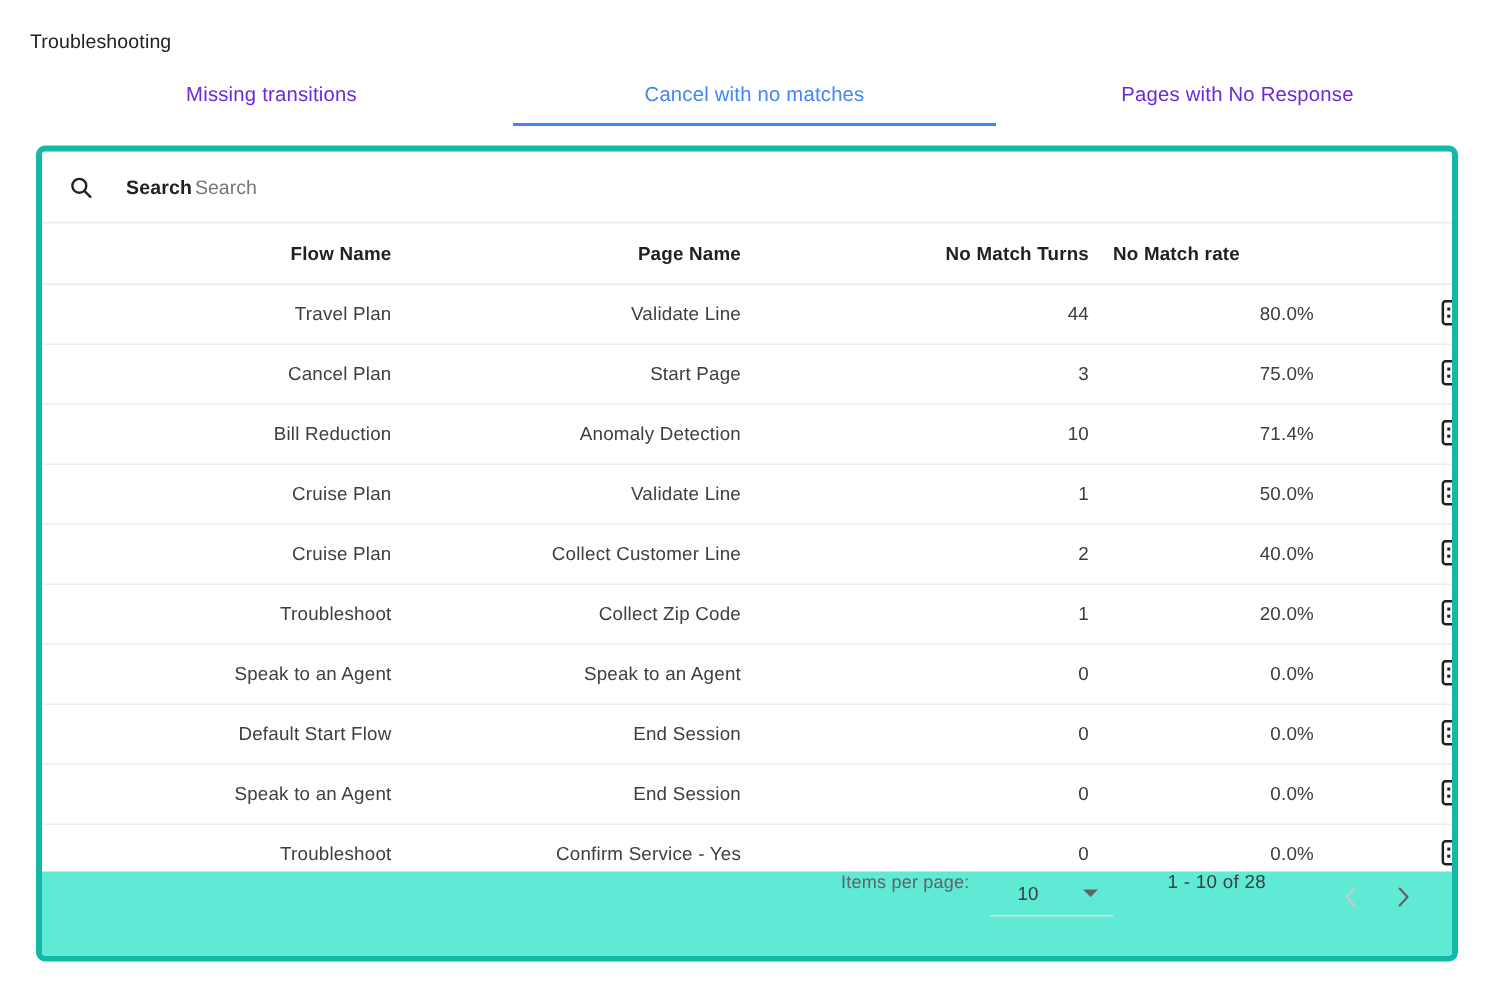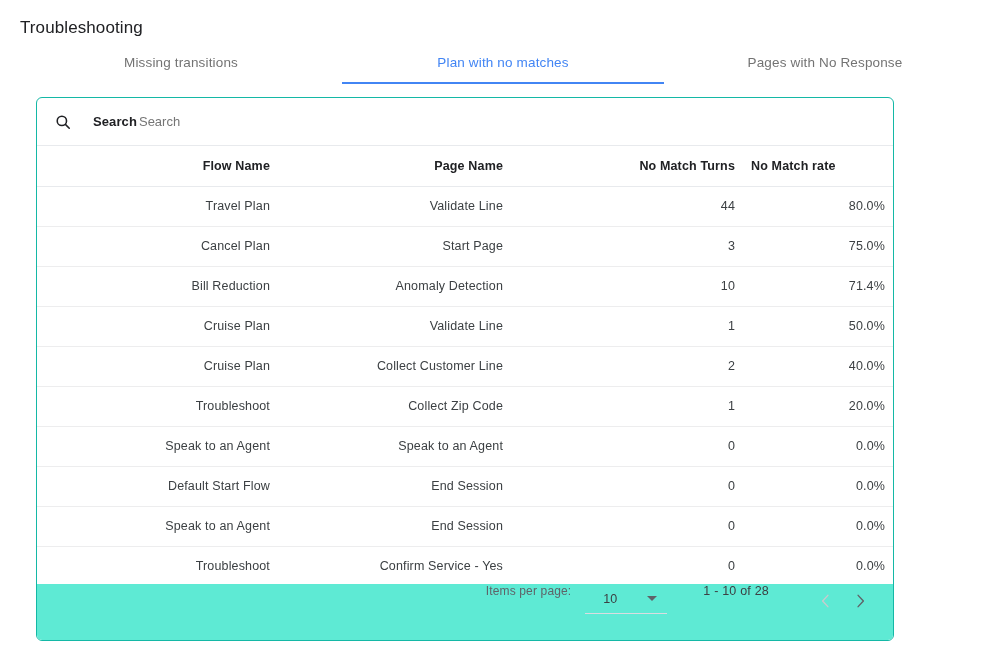--- a/index.html
+++ b/index.html
@@ -21,21 +21,21 @@
     height: 664px;
     background: #ffffff;
     overflow: hidden;
   }
 
   
   .page-title {
     position: absolute;
     left: 20px;
     top: 18px;
-    font-size: 17px;
+    font-size: 13px;
     line-height: 20px;
     font-weight: 400;
     color: #202124;
     letter-spacing: 0.1px;
   }
 
   
   .tabbar {
     position: absolute;
     left: 20px;
@@ -48,47 +48,47 @@
   .tab {
     flex: 1 1 0;
     position: relative;
     display: flex;
     align-items: flex-start;
     justify-content: center;
     padding-top: 8px;
     font-size: 13.5px;
     line-height: 18px;
     letter-spacing: 0.15px;
-    color: #737373;
+    color: #6d28d9;
     cursor: pointer;
     user-select: none;
     background: transparent;
     border: none;
     font-family: "Liberation Sans", sans-serif;
   }
   .tab.active { color: #4285f4; }
   .tab.active::after {
     content: "";
     position: absolute;
     left: 0;
     right: 0;
     bottom: 0;
     height: 2.5px;
     background: #4285f4;
   }
 
   
   .card {
     position: absolute;
-    left: 36px;
+    left: 24px;
     top: 97px;
-    width: 858px;
+    width: 948px;
     height: 544px;
     background: #ffffff;
-    border: 1px solid #14b8a6;
+    border: 4px solid #14b8a6;
     border-radius: 6px;
     overflow: hidden;
   }
 
   
   .search-row {
     display: flex;
     align-items: center;
     height: 48px;
     padding: 0 16px;
@@ -255,21 +255,21 @@
 </style>
 </head>
 <body>
 
 <div class="page">
 
   <div class="page-title">Troubleshooting</div>
 
   <div class="tabbar">
     <button class="tab">Missing transitions</button>
-    <button class="tab active">Plan with no matches</button>
+    <button class="tab active">Cancel with no matches</button>
     <button class="tab">Pages with No Response</button>
   </div>
 
   <div class="card">
 
     <div class="search-row">
       <span class="search-icon">
         <svg width="18" height="18" viewBox="0 0 24 24" fill="none" stroke="currentColor" stroke-width="2.1" stroke-linecap="round">
           <circle cx="10.5" cy="10.5" r="6.2"></circle>
           <line x1="15.2" y1="15.2" x2="20.3" y2="20.3"></line>

